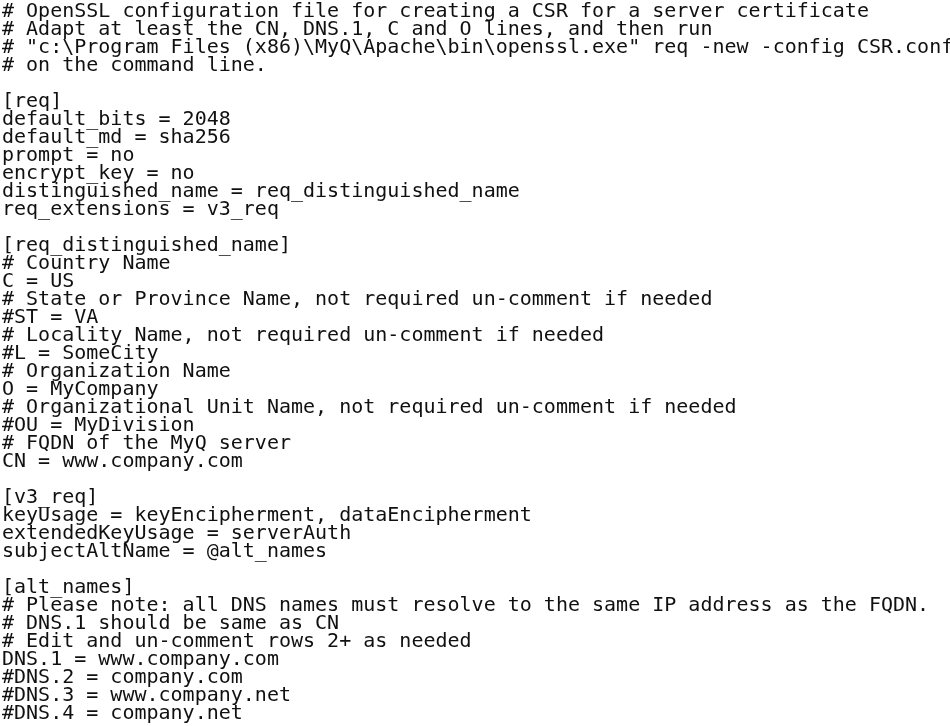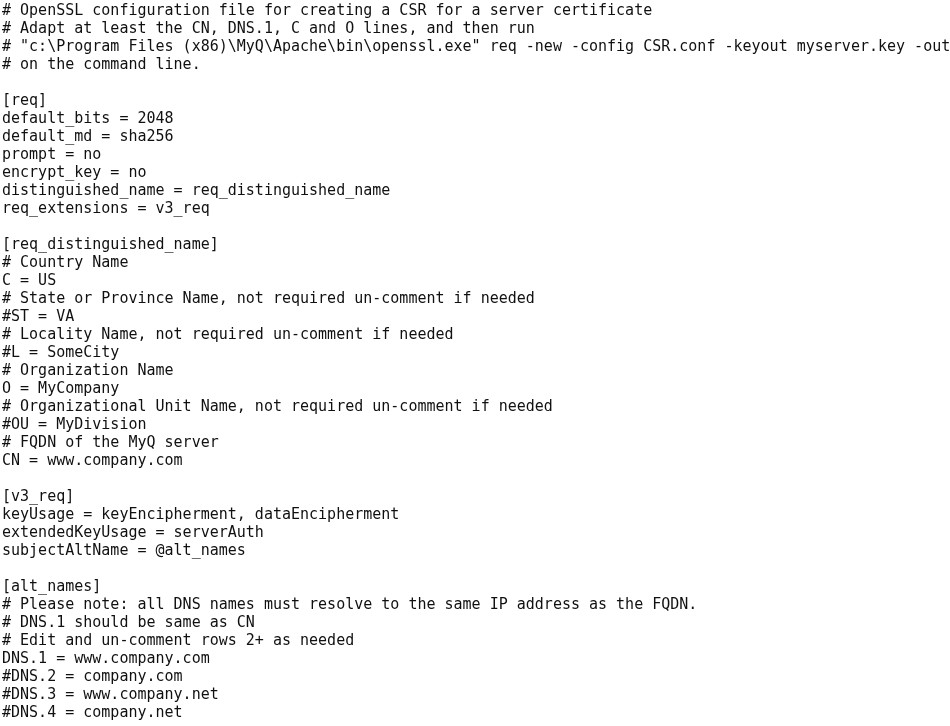--- a/index.html
+++ b/index.html
@@ -20,21 +20,21 @@
     height: 726px;
     background: #ffffff;
     overflow: hidden;
     box-sizing: border-box;
     padding: 1px 0 0 2px;
   }
   .code-block {
     margin: 0;
     padding: 0;
     font-family: "DejaVu Sans Mono", "Liberation Mono", monospace;
-    font-size: 15px;
+    font-size: 20px;
     line-height: 18px;
     color: #101010;
     white-space: pre;
     letter-spacing: 0px;
     -webkit-font-smoothing: none;
   }
   .code-line {
     display: block;
     height: 18px;
     white-space: pre;

